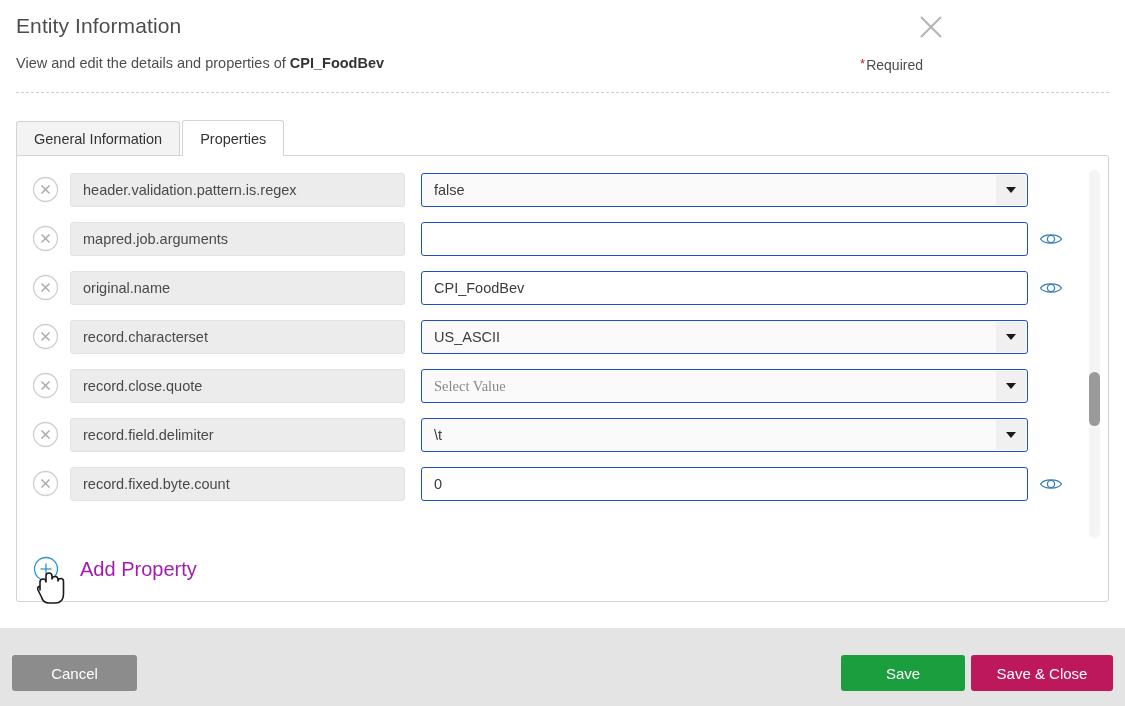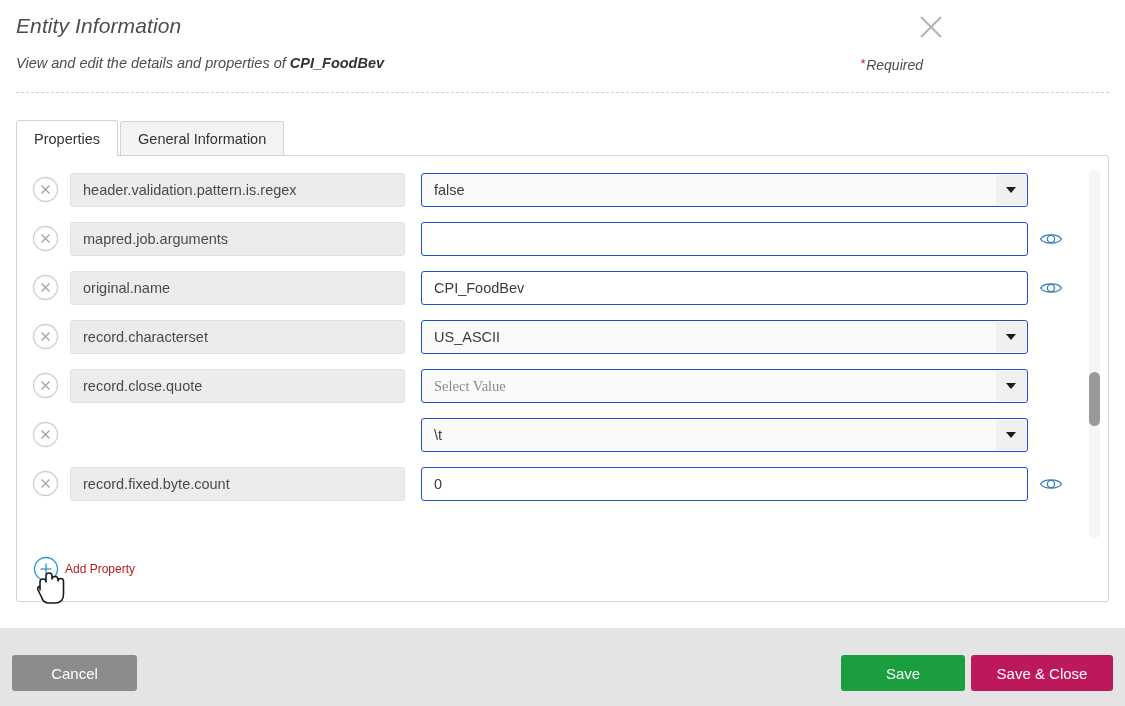--- a/index.html
+++ b/index.html
@@ -6,21 +6,21 @@
   html, body {
     margin: 0; padding: 0;
     width: 1125px; height: 706px;
     background: #ffffff;
     font-family: "Liberation Sans", sans-serif;
     overflow: hidden;
   }
   #app { position: relative; width: 1125px; height: 706px; background: #ffffff; }
 
   
-  .hdr { position: absolute; left: 0; top: 0; width: 962px; height: 94px; font-style: italic; }
+  .hdr { position: absolute; left: 0; top: 0; width: 962px; height: 94px; }
   .hdr-title {
     position: absolute; left: 16px; top: 14px;
     font-size: 21px; color: #4d4d4d; font-weight: 400; letter-spacing: .1px;
   }
   .hdr-sub {
     position: absolute; left: 16px; top: 55px;
     font-size: 14.5px; color: #4d4d4d;
   }
   .hdr-sub b { font-weight: bold; color: #333; }
   .req {
@@ -102,21 +102,21 @@
     width: 24px; height: 22px; cursor: pointer;
   }
 
   
   .add-prop {
     position: absolute; left: 16px; top: 400px;
     display: flex; align-items: center; cursor: pointer;
   }
   .add-circle { width: 26px; height: 26px; }
   .add-label {
-    margin-left: 6px; font-size: 12px; color: #b91c1c;
+    margin-left: 21px; font-size: 20px; color: #a21caf;
   }
 
   
   .sb-track {
     position: absolute; right: 8px; top: 14px;
     width: 11px; height: 368px;
     background: #f5f5f5; border-radius: 6px;
     cursor: pointer;
   }
   .sb-thumb {
@@ -155,25 +155,25 @@
     <div class="close-btn">
       <svg width="38" height="38" viewBox="0 0 38 38">
           <line x1="9" y1="9" x2="29" y2="29" stroke="#b5b5b5" stroke-width="2.2"></line>
           <line x1="29" y1="9" x2="9" y2="29" stroke="#b5b5b5" stroke-width="2.2"></line>
         </svg>
     </div>
     <div class="divider-dashed"></div>
   </div>
 
   <div class="tabs">
+    <div class="tab">
+        <span>General Information</span>
+      </div>
     <div class="tab active">
         <span>Properties</span>
-      </div>
-    <div class="tab">
-        <span>General Information</span>
       </div>
   </div>
 
   <div class="panel">
     <div class="scrollarea">
       <div class="rows" id="rows">
           <div class="row">
             <span class="del-icon"><svg width="27" height="27" viewBox="0 0 27 27">
                 <circle cx="13.5" cy="13.5" r="12" fill="none" stroke="#cfcfcf" stroke-width="1.3"></circle>
                 <line x1="9.5" y1="9.5" x2="17.5" y2="17.5" stroke="#a8a8a8" stroke-width="1.4"></line>
@@ -251,20 +251,23 @@
               <span class="placeholder">Select Value</span>
               <span class="caret"></span>
             </div>
           </div>
           <div class="row">
             <span class="del-icon"><svg width="27" height="27" viewBox="0 0 27 27">
                 <circle cx="13.5" cy="13.5" r="12" fill="none" stroke="#cfcfcf" stroke-width="1.3"></circle>
                 <line x1="9.5" y1="9.5" x2="17.5" y2="17.5" stroke="#a8a8a8" stroke-width="1.4"></line>
                 <line x1="17.5" y1="9.5" x2="9.5" y2="17.5" stroke="#a8a8a8" stroke-width="1.4"></line>
               </svg></span>
+            <div class="name-field">
+              <span>record.field.delimiter</span>
+            </div>
             <div class="val-field select">
               <span class="selbg"></span>
               <span>\t</span>
               <span class="caret"></span>
             </div>
           </div>
           <div class="row">
             <span class="del-icon"><svg width="27" height="27" viewBox="0 0 27 27">
                 <circle cx="13.5" cy="13.5" r="12" fill="none" stroke="#cfcfcf" stroke-width="1.3"></circle>
                 <line x1="9.5" y1="9.5" x2="17.5" y2="17.5" stroke="#a8a8a8" stroke-width="1.4"></line>

